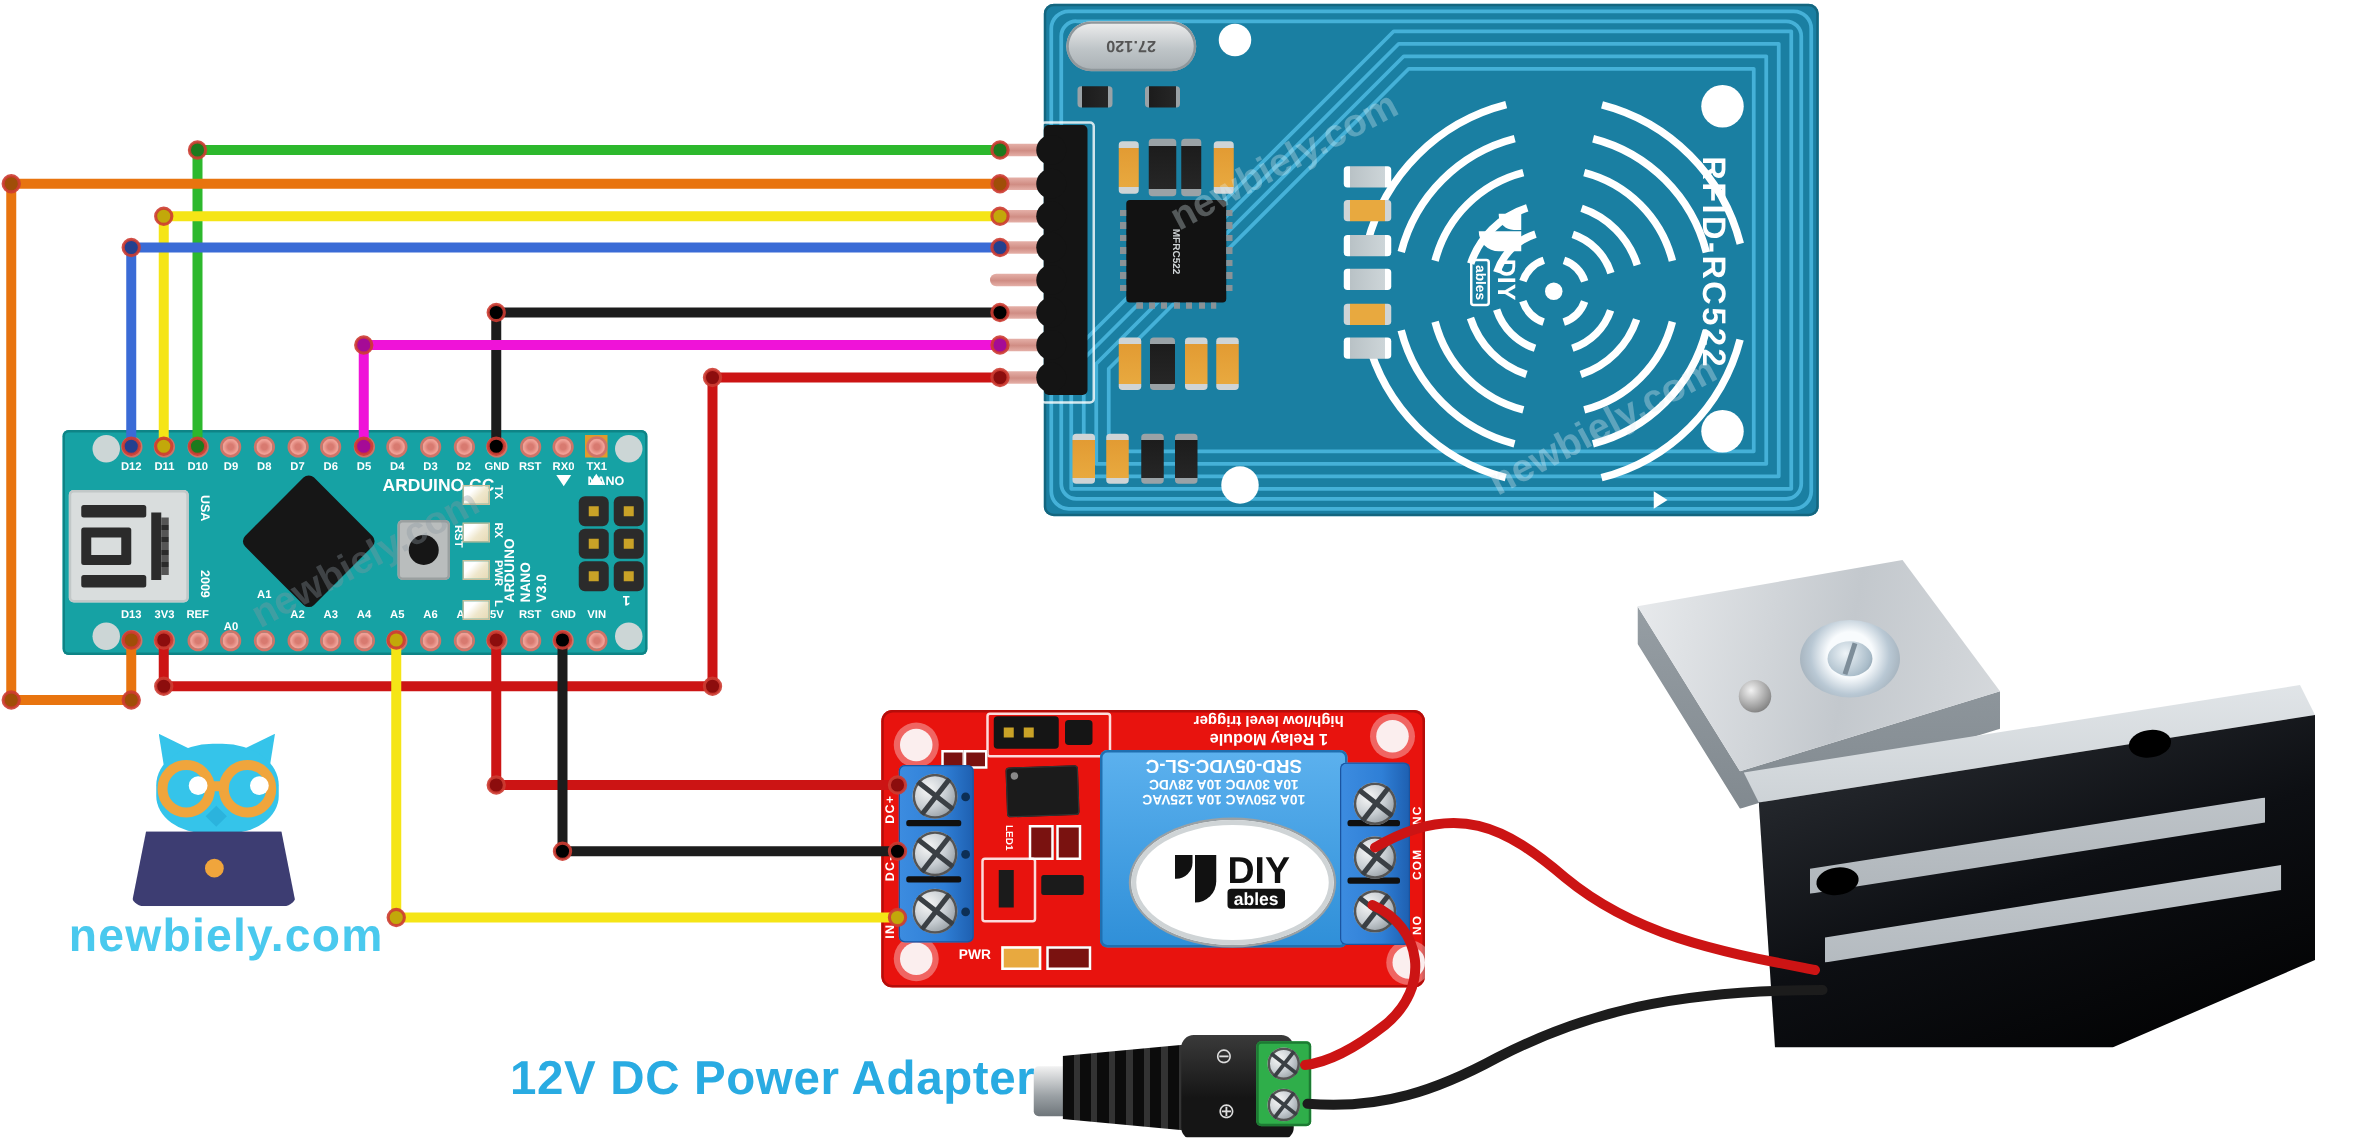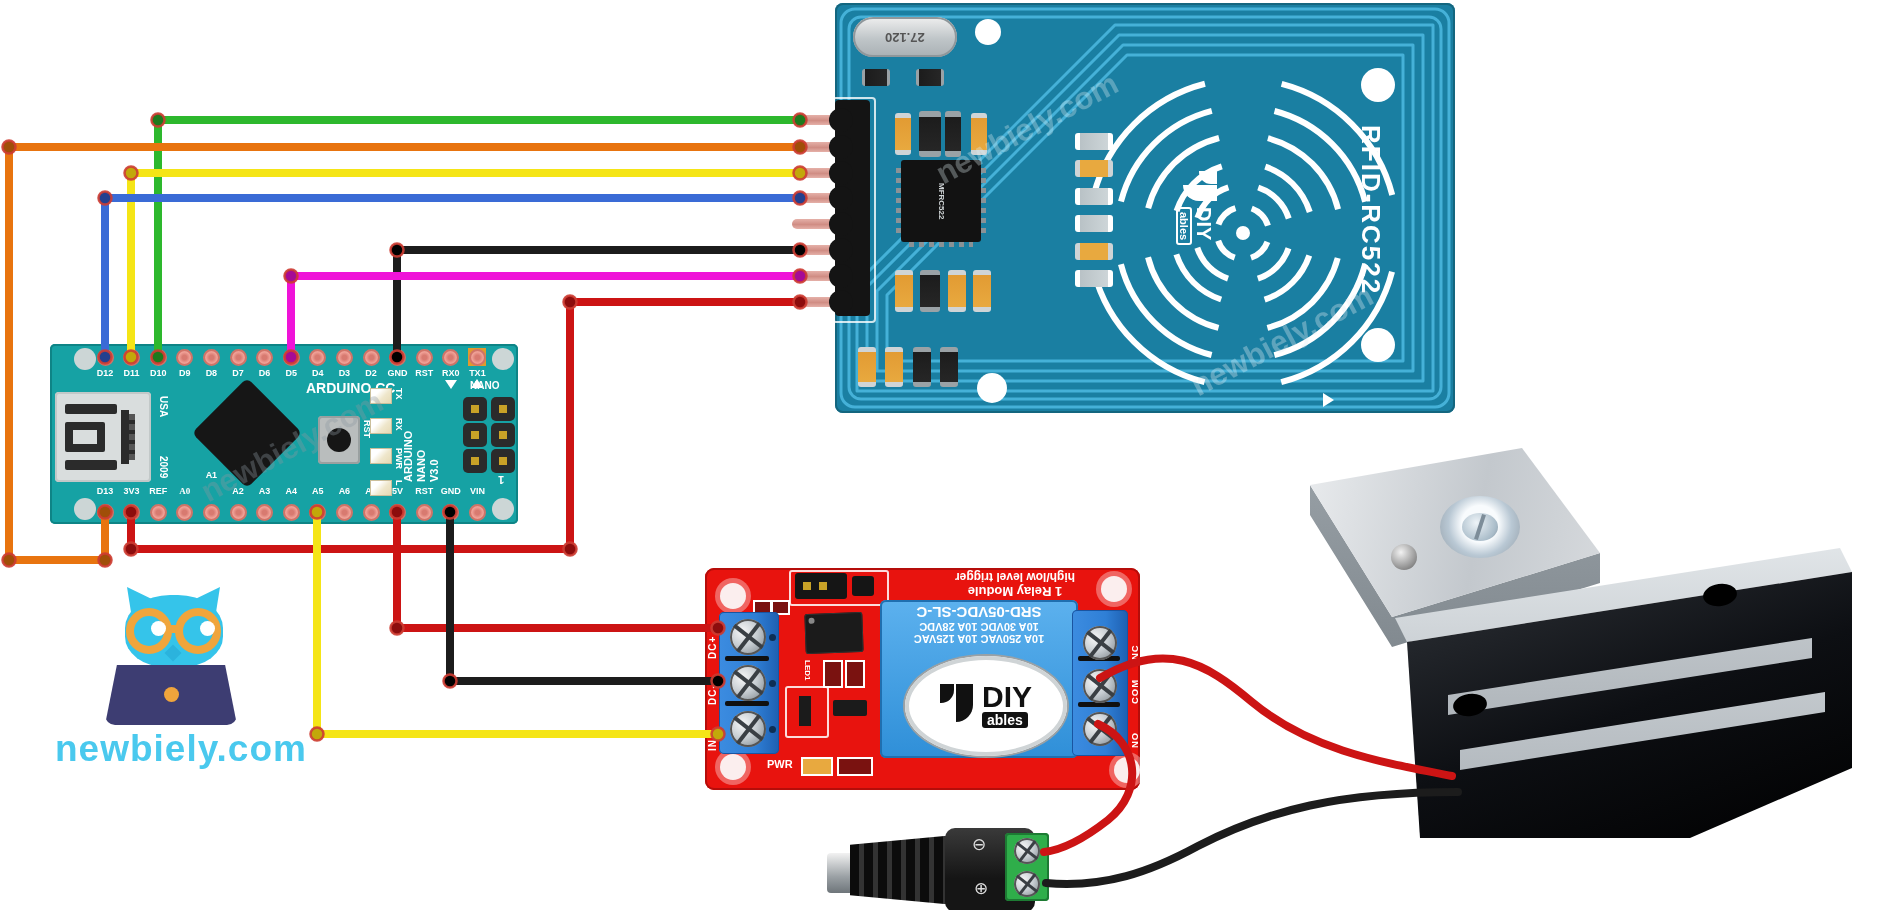--- a/index.html
+++ b/index.html
@@ -96,21 +96,21 @@
         <div class="abs pinlab" style="left: 412.4px; top: 24px;">TX1</div>
       </div>
     <div id="pins-bottom" class="abs" style="left:0;top:0;width:100%;height:100%">
         <div class="abs pin" style="left: 46.5px; top: 160px;"></div>
         <div class="abs pinlab" style="left: 40px; top: 142px;">D13</div>
         <div class="abs pin" style="left: 73.1px; top: 160px;"></div>
         <div class="abs pinlab" style="left: 66.6px; top: 142px;">3V3</div>
         <div class="abs pin" style="left: 99.7px; top: 160px;"></div>
         <div class="abs pinlab" style="left: 93.2px; top: 142px;">REF</div>
         <div class="abs pin" style="left: 126.3px; top: 160px;"></div>
-        <div class="abs pinlab" style="left: 119.8px; top: 142px; font-family: Liberation Serif, serif;">A0</div>
+        <div class="abs pinlab" style="left: 119.8px; top: 152px;">A0</div>
         <div class="abs pin" style="left: 152.9px; top: 160px;"></div>
         <div class="abs pinlab" style="left: 146.4px; top: 126px;">A1</div>
         <div class="abs pin" style="left: 179.5px; top: 160px;"></div>
         <div class="abs pinlab" style="left: 173px; top: 142px;">A2</div>
         <div class="abs pin" style="left: 206.1px; top: 160px;"></div>
         <div class="abs pinlab" style="left: 199.6px; top: 142px;">A3</div>
         <div class="abs pin" style="left: 232.7px; top: 160px;"></div>
         <div class="abs pinlab" style="left: 226.2px; top: 142px;">A4</div>
         <div class="abs pin" style="left: 259.3px; top: 160px;"></div>
         <div class="abs pinlab" style="left: 252.8px; top: 142px;">A5</div>
@@ -349,20 +349,21 @@
     </div>
     <div class="abs vert-up term-lab" style="left:424px;top:52px;height:40px;font-size:9.5px">NC</div>
     <div class="abs vert-up term-lab" style="left:424px;top:96px;height:40px;font-size:9.5px">COM</div>
     <div class="abs vert-up term-lab" style="left:424px;top:140px;height:40px;font-size:9.5px">NO</div>
 
     <div class="abs board-text" style="left:62px;top:190px;font-size:11px">PWR</div>
     <div class="abs smdbox" style="left:96px;top:189px;width:28px;height:15px;background:#e8a93f"></div>
     <div class="abs smdbox" style="left:132px;top:189px;width:32px;height:15px"></div>
   </div>
 
+  <div class="abs blue-cap" style="left:408px;top:842px">12V DC Power Adapter</div>
 
   <div id="adapter" class="abs" style="left:820px;top:820px;width:235px;height:90px">
     <div class="abs" style="left:7px;top:33px;width:28px;height:40px;border-radius:4px;background:linear-gradient(#f2f2f2,#9aa0a4 60%,#6e757a)"></div>
     <div class="abs" style="left:30px;top:15px;width:105px;height:70px;clip-path:polygon(0 14%,100% 0,100% 100%,0 86%);background:repeating-linear-gradient(90deg,#0c0c0c 0 9px,#333 9px 14px)"></div>
     <div class="abs" style="left:125px;top:8px;width:90px;height:84px;background:linear-gradient(#3a3a3a,#151515 60%);border-radius:10px"></div>
     <div class="abs" style="left:152px;top:14px;color:#ddd;font-size:17px">⊖</div>
     <div class="abs" style="left:154px;top:58px;color:#ddd;font-size:17px">⊕</div>
     <div class="abs" style="left:185px;top:13px;width:44px;height:68px;background:#2fae4a;border-radius:4px;box-shadow:inset 0 0 0 2px #1d7a33">
       <div class="abs screw" style="left:9px;top:5px;width:26px;height:26px"></div>
       <div class="abs screw" style="left:9px;top:38px;width:26px;height:26px"></div>

